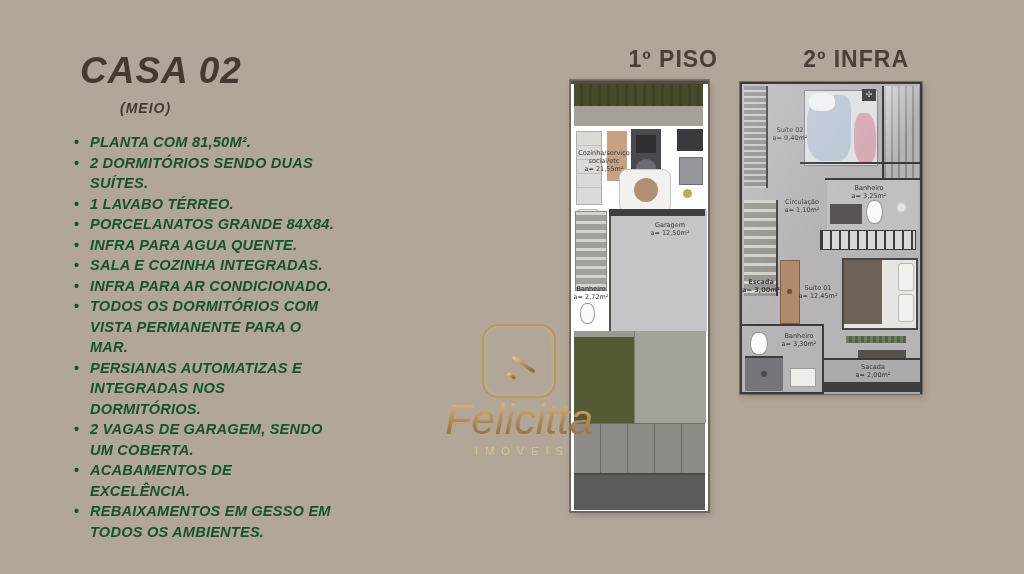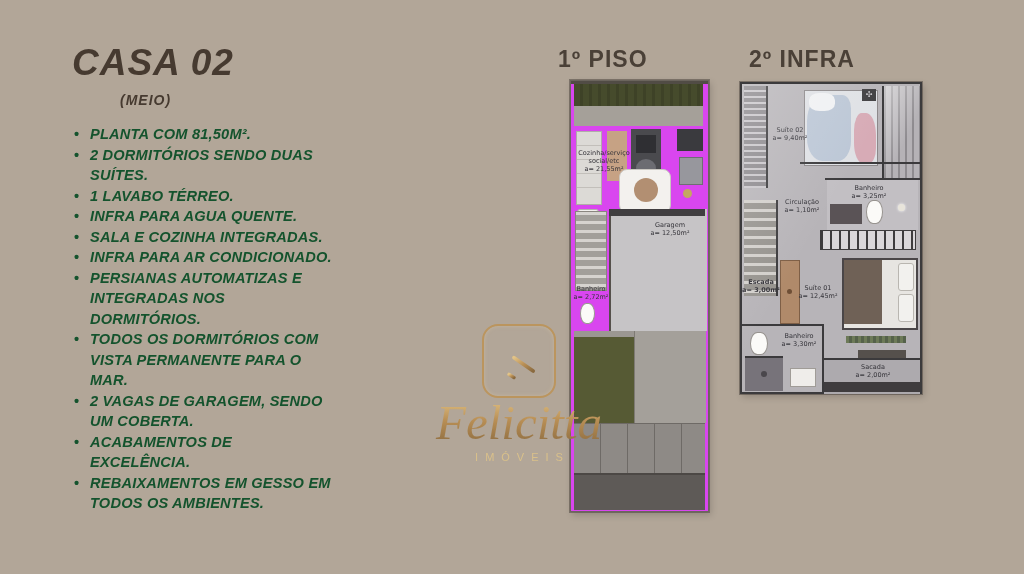--- a/index.html
+++ b/index.html
@@ -4,56 +4,56 @@
 <style>
   html,body{margin:0;padding:0;}
   .canvas{
     position:relative; width:1024px; height:574px; overflow:hidden;
     background:#b2a698;
     font-family:"Liberation Sans", sans-serif;
   }
   
   .info{position:absolute; left:72px; top:42px; width:330px; color:#42382f;}
   .info h1{
-    margin:0; font-size:37px; font-weight:bold; font-style:italic;
+    margin:8px; font-size:37px; font-weight:bold; font-style:italic;
     letter-spacing:1px; color:#463a30;
   }
   .subtitle{
     margin:8px 0 0 48px; font-size:14px; font-weight:bold; font-style:italic;
     letter-spacing:1px; color:#463a30;
   }
   ul.features{
     margin:16px 0 0 0; padding:0; list-style:none; width:262px;
   }
   ul.features li{
     position:relative; padding-left:18px; margin:0;
     font-size:14.6px; line-height:20.5px; font-weight:bold; font-style:italic;
     letter-spacing:.2px; color:#14532d;
   }
   ul.features li::before{
     content:"•"; position:absolute; left:2px; top:0; font-style:normal;
   }
   
   .floor-heading{
     position:absolute; top:46px; font-size:23px; font-weight:bold;
-    letter-spacing:1px; color:#4a4037; text-align:left; width:160px;
+    letter-spacing:1px; color:#4a4037; text-align:right; width:160px;
   }
   .fh1{left:558px;}
   .fh2{left:749px;}
   
   .plan{position:absolute; box-shadow:0 0 0 1px rgba(60,54,48,.45), 2px 3px 7px rgba(0,0,0,.18);}
   .abs{position:absolute;}
   .rlabel{
     position:absolute; text-align:center; color:#35343a;
     font-size:6.5px; line-height:1.25; font-family:"DejaVu Sans",sans-serif;
   }
   .rlabel span{display:block;}
   .wall{position:absolute; background:#3b3a3c;}
   
-  .plan1{left:570px; top:80px; width:137px; height:430px; background:#d946ef; border:1px solid #6b655d;}
+  .plan1{left:570px; top:80px; width:137px; height:430px; background:#ffffff; border:1px solid #6b655d;}
   .p1-topwall{left:0; top:0; width:100%; height:3px; background:#514c45;}
   .p1-hedge{left:3px; top:3px; width:129px; height:22px;
     background:repeating-linear-gradient(90deg,#464b2c 0 6px,#3e4227 6px 9px);}
   .p1-walk{left:3px; top:25px; width:129px; height:20px; background:#a5a099;}
   .p1-counterL{left:5px; top:50px; width:24px; height:72px; background:#dcdad6; border:1px solid #b0ada8;}
   .p1-counterL i{display:block; border-bottom:1px solid #c2bfba; height:13px;}
   .p1-fixA{left:6px; top:128px; width:20px; height:16px; background:#f1efec; border:1px solid #b5b2ad; border-radius:3px;}
   .p1-fixB{left:6px; top:148px; width:20px; height:26px; background:#e4e2de; border:1px solid #b5b2ad;}
   .p1-island{left:36px; top:50px; width:20px; height:50px; background:#c6a284; border:1px solid #a5history;}
   .p1-apps{left:60px; top:48px; width:30px; height:56px; background:#4a4a4e;}
@@ -129,44 +129,45 @@
   .p2-vanityL{left:48px; top:284px; width:24px; height:17px; background:#efedea; border:1px solid #a09c97;}
   .p2-sacada{left:82px; top:274px; width:96px; height:34px; background:#adaaae; border-top:2px solid #3b3a3c;}
   .p2-sacada-dark{left:82px; top:298px; width:96px; height:10px; background:#3f3c3e;}
   .p2-rug{left:104px; top:252px; width:60px; height:7px; background:repeating-linear-gradient(90deg,#6d7a58 0 3px,#55624a 3px 6px);}
   
   .logo{position:absolute; left:428px; top:324px; width:182px; text-align:center; z-index:5;}
   .emblem{width:70px; height:70px; margin:0 auto; border:2px solid #bb955e; border-radius:16px;
     display:flex; align-items:center; justify-content:center;
     box-shadow:inset 0 0 4px rgba(255,230,180,.25);}
   .wordmark{
-    margin-top:0px; font-family:Liberation Serif, serif; font-style:italic;
-    font-size:49px; line-height:1;
+    margin-top:0px; font-family:Liberation Sans, sans-serif; font-style:italic;
+    font-size:43px; line-height:1;
     background:linear-gradient(180deg,#e2c386 0%, #b98f55 45%, #8a6a3f 100%);
     -webkit-background-clip:text; background-clip:text; color:transparent;
   }
   .tagline{margin-top:4px; font-size:11px; letter-spacing:7px; padding-left:7px; color:#d9c08a;}
 </style>
 </head>
 <body>
 
 <div class="canvas">
 
   <section class="info">
     <h1>CASA 02</h1>
     <div class="subtitle">(MEIO)</div>
     <ul class="features">
       <li>PLANTA COM 81,50M².</li>
       <li>2 DORMITÓRIOS SENDO DUAS SUÍTES.</li>
       <li>1 LAVABO TÉRREO.</li>
+      <li>PORCELANATOS GRANDE 84X84.</li>
       <li>INFRA PARA AGUA QUENTE.</li>
       <li>SALA E COZINHA INTEGRADAS.</li>
       <li>INFRA PARA AR CONDICIONADO.</li>
+      <li>TODOS OS DORMITÓRIOS COM VISTA PERMANENTE PARA O MAR.</li>
       <li>PERSIANAS AUTOMATIZAS E INTEGRADAS NOS DORMITÓRIOS.</li>
-      <li>TODOS OS DORMITÓRIOS COM VISTA PERMANENTE PARA O MAR.</li>
       <li>2 VAGAS DE GARAGEM, SENDO UM COBERTA.</li>
       <li>ACABAMENTOS DE EXCELÊNCIA.</li>
       <li>REBAIXAMENTOS EM GESSO EM TODOS OS AMBIENTES.</li>
     </ul>
   </section>
 
   <div class="floor-heading fh1">1º PISO</div>
   <div class="floor-heading fh2">2º INFRA</div>
 
   <div class="plan plan1">

